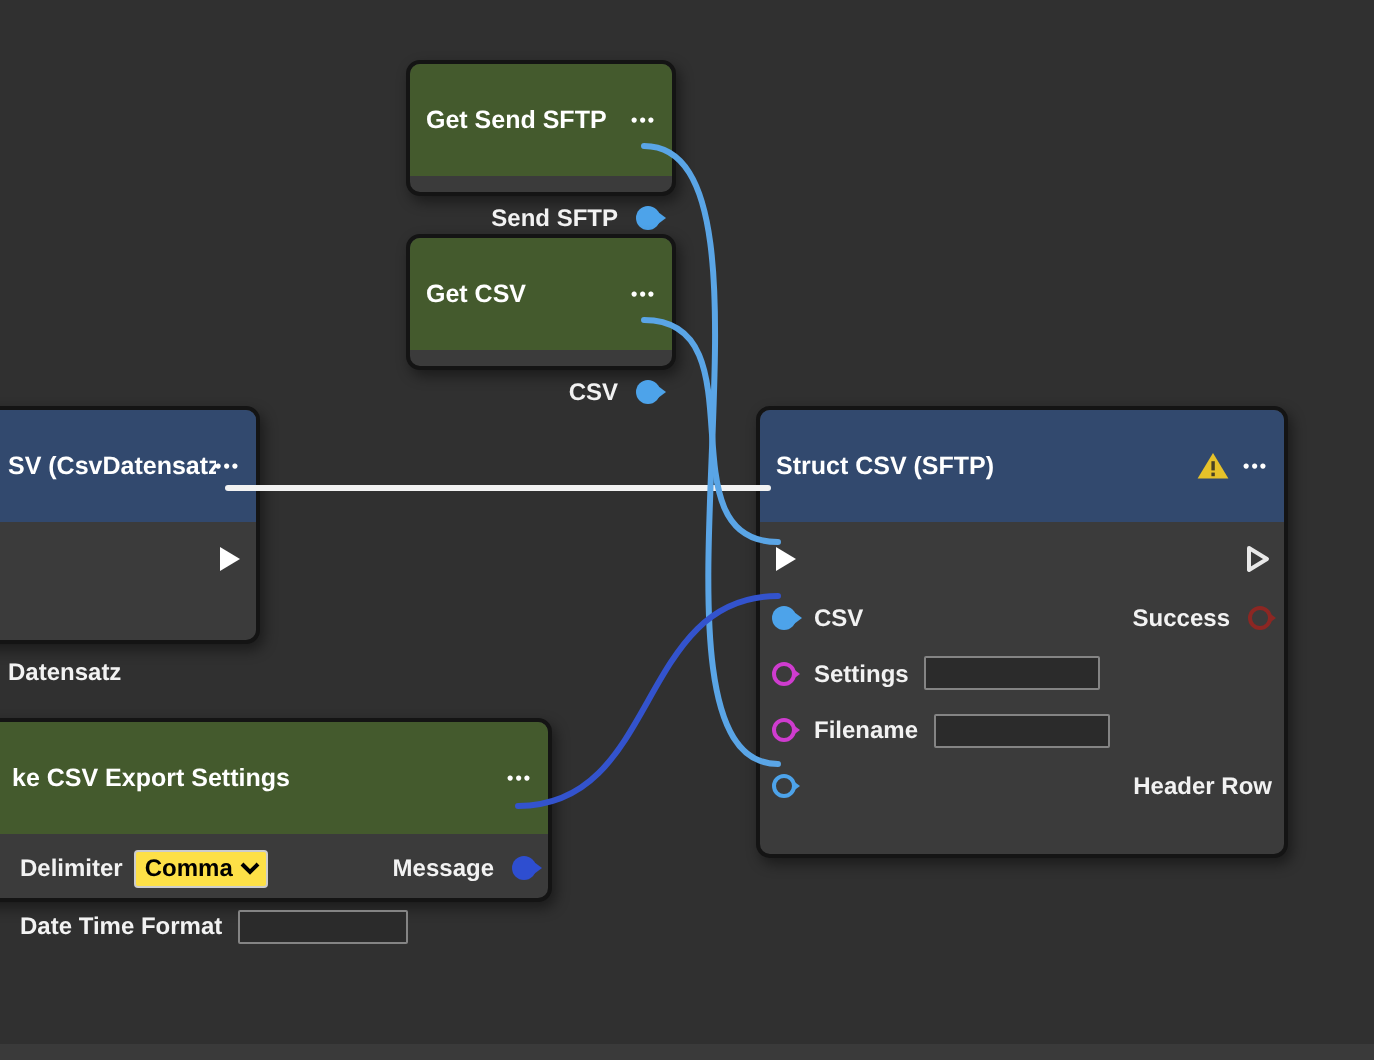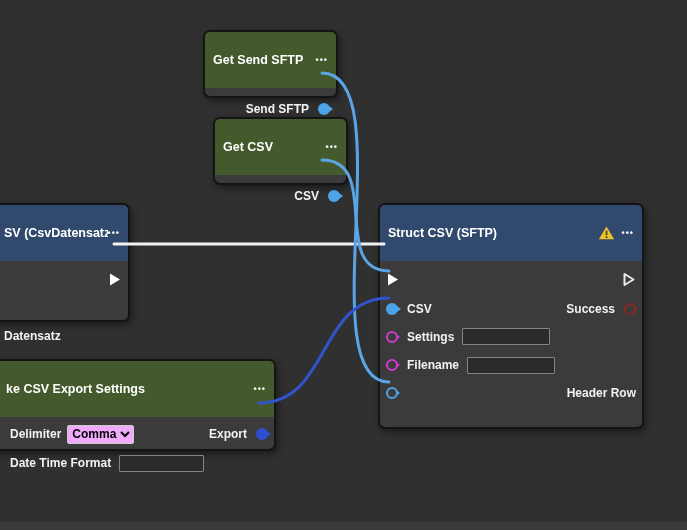--- a/index.html
+++ b/index.html
@@ -70,21 +70,21 @@
   
   .txt-input{
     box-sizing:border-box;
     width:88px;height:17px;
     background:#2b2b2b;border:1px solid #848484;border-radius:1px;
     color:#eee;font-size:11px;padding:0 4px;margin-left:8px;
     font-family:"Liberation Sans","DejaVu Sans",sans-serif;
   }
   select.dd{
     height:19px;margin-left:6px;
-    background:#f0abfc;color:#000;border:1px solid #ccc;border-radius:2px;
+    background:#fde047;color:#000;border:1px solid #ccc;border-radius:2px;
     font-size:12px;font-weight:700;
     font-family:"Liberation Sans","DejaVu Sans",sans-serif;
   }
 
   
   svg.wires{position:absolute;left:0;top:0;z-index:2;pointer-events:none;}
   svg.wires path{pointer-events:stroke;cursor:pointer;}
 
   
   .bottom-track{
@@ -105,21 +105,21 @@
     </div>
     <div class="node-body">
       <div class="row" style="height:38px;">
         <span class="gap"></span>
         <span class="lbl">Send SFTP</span>
         <span class="pin filled pin-out c-lblue"></span>
       </div>
     </div>
   </div>
 
-  <div class="node" style="left:213px;top:117px;width:131px;height:64px;">
+  <div class="node" style="left:203px;top:117px;width:131px;height:64px;">
     <div class="node-header hdr-green">
       <span class="node-title">Get CSV</span>
       <span class="hdr-spacer"></span>
       <span class="menu-dots">•••</span>
     </div>
     <div class="node-body">
       <div class="row" style="height:38px;">
         <span class="gap"></span>
         <span class="lbl">CSV</span>
         <span class="pin filled pin-out c-lblue"></span>
@@ -200,21 +200,21 @@
       <span class="hdr-spacer"></span>
       <span class="menu-dots">•••</span>
     </div>
     <div class="node-body">
       <div class="row" style="height:30px;padding-left:48px;">
         <span class="lbl">Delimiter</span>
         <select class="dd">
           <option>Comma</option>
         </select>
         <span class="gap"></span>
-        <span class="lbl">Export</span>
+        <span class="lbl">Message</span>
         <span class="pin filled pin-out c-rblue"></span>
       </div>
       <div class="row" style="height:28px;padding-left:48px;">
         <span class="lbl">Date Time Format</span>
         <input class="txt-input" style="width: 85px;" type="text" value="">
       </div>
     </div>
   </div>
 
   <svg class="wires" width="687" height="530" viewBox="0 0 687 530">

